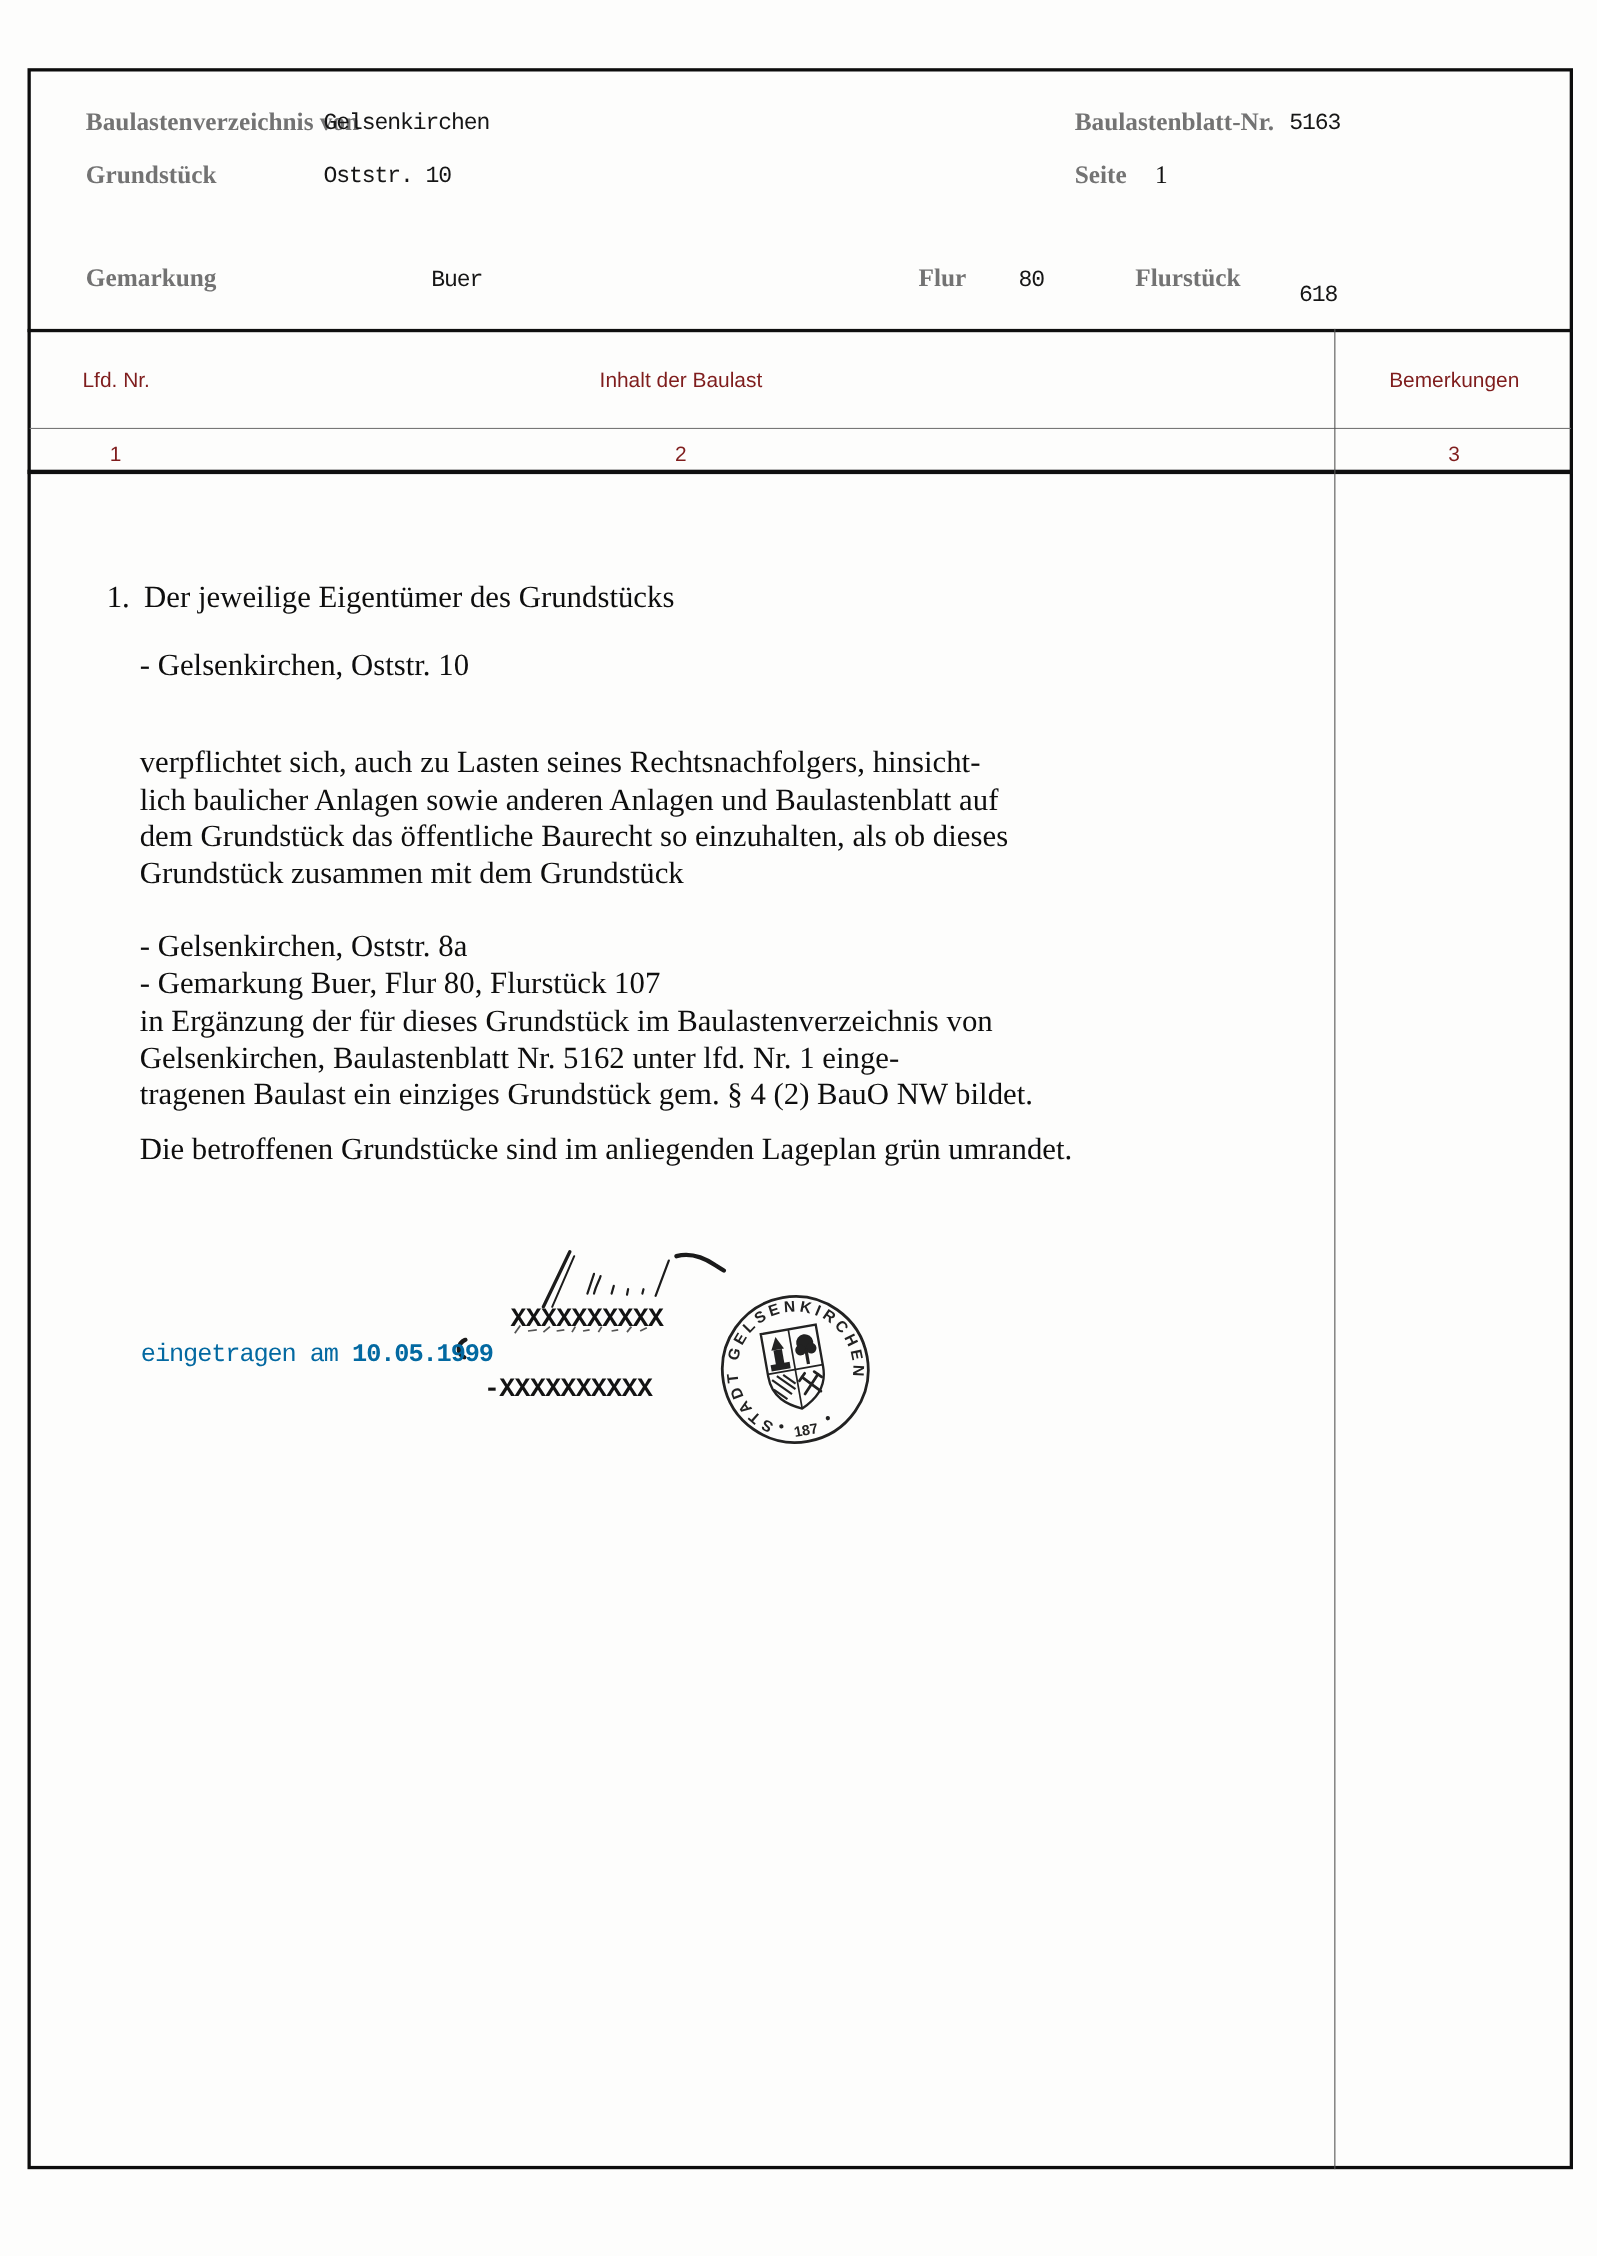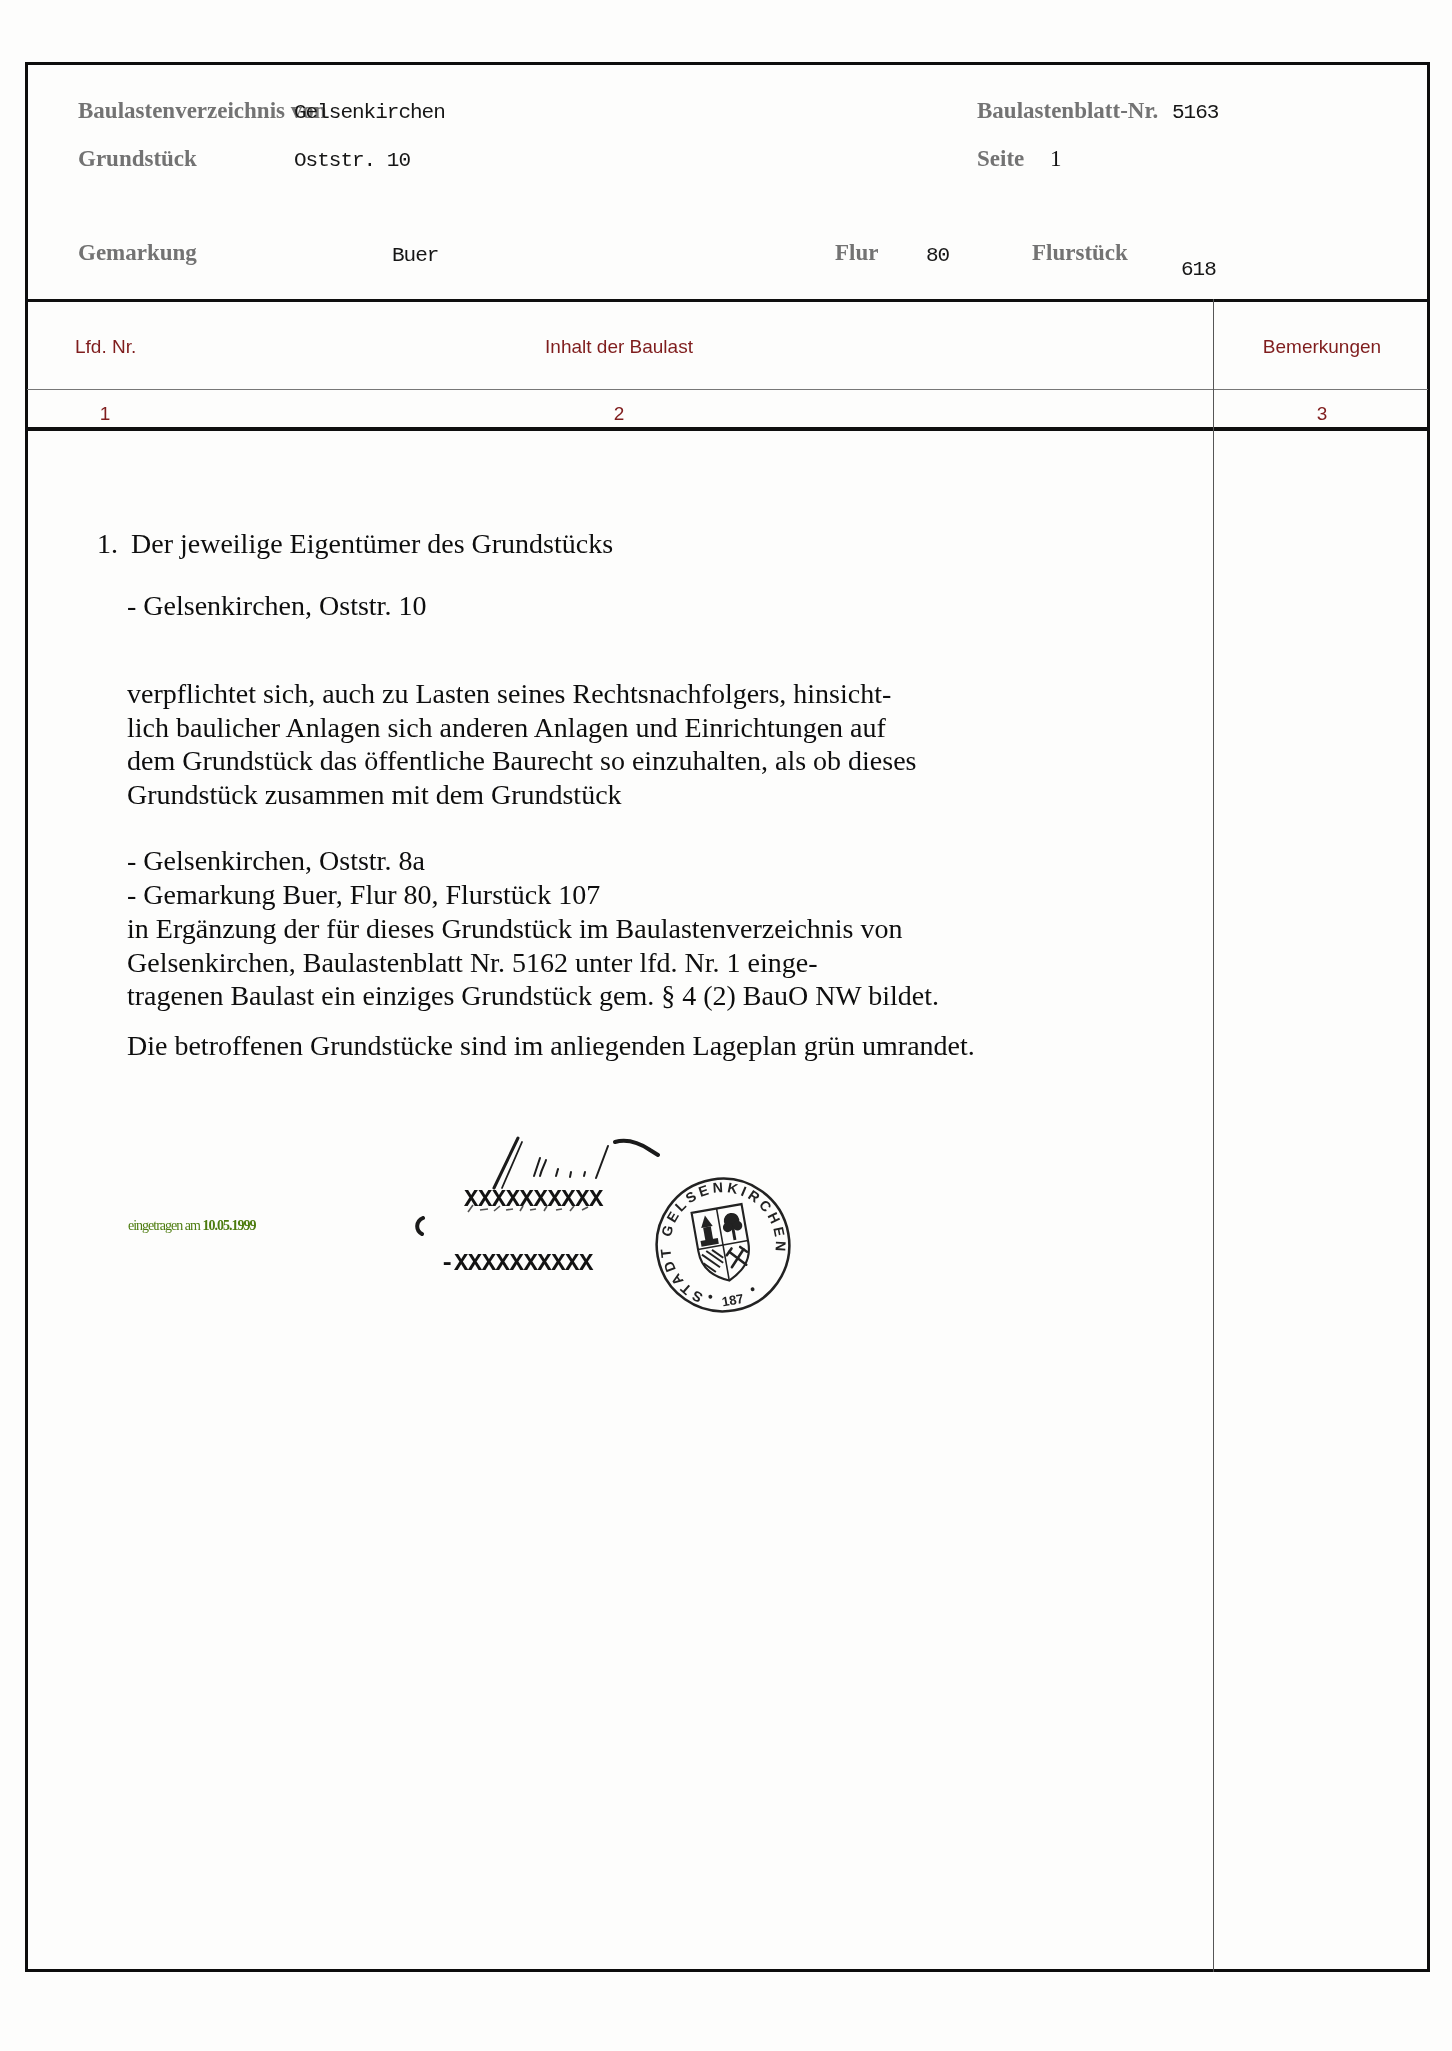--- a/index.html
+++ b/index.html
@@ -43,22 +43,22 @@
     font-family:"Liberation Serif",serif;
     font-size:28px;line-height:33.5px;color:#0e0e0e;
     white-space:nowrap;
   }
   .xrow{
     font-family:"Liberation Mono","DejaVu Sans Mono",monospace;
     font-size:24px;font-weight:bold;letter-spacing:-0.5px;color:#131313;
     white-space:nowrap;
   }
   .regline{
-    font-family:Liberation Serif, serif;
-    font-size:14px;letter-spacing:-1px;color:#4d7c0f;white-space:nowrap;
+    font-family:Liberation Mono, monospace;
+    font-size:23px;letter-spacing:-1px;color:#0369a1;white-space:nowrap;
   }
   .regline .date{font-weight:bold;}
   svg{display:block;}
 </style>
 </head>
 <body>
 
 <div class="abs doc-frame"></div>
 <div class="abs hline-thick" style="top:299px;"></div>
 <div class="abs hline-thin" style="top:389px;"></div>
@@ -92,21 +92,21 @@
 
 <div class="abs bodytext" style="left:97px;top:527px;">1.</div>
 <div class="abs bodytext" style="left:131px;top:527px;">Der jeweilige Eigentümer des Grundstücks</div>
 
 <div class="abs bodytext" style="left:127px;top:589px;">
   <div>- Gelsenkirchen, Oststr. 10</div>
 </div>
 
 <div class="abs bodytext" style="left:127px;top:677px;">
   <div>verpflichtet sich, auch zu Lasten seines Rechtsnachfolgers, hinsicht-</div>
-  <div>lich baulicher Anlagen sich anderen Anlagen und Einrichtungen auf</div>
+  <div>lich baulicher Anlagen sowie anderen Anlagen und Baulastenblatt auf</div>
   <div>dem Grundstück das öffentliche Baurecht so einzuhalten, als ob dieses</div>
   <div>Grundstück zusammen mit dem Grundstück</div>
 </div>
 
 <div class="abs bodytext" style="left:127px;top:844px;">
   <div>- Gelsenkirchen, Oststr. 8a</div>
   <div>- Gemarkung Buer, Flur 80, Flurstück 107</div>
 </div>
 
 <div class="abs bodytext" style="left:127px;top:912px;">

